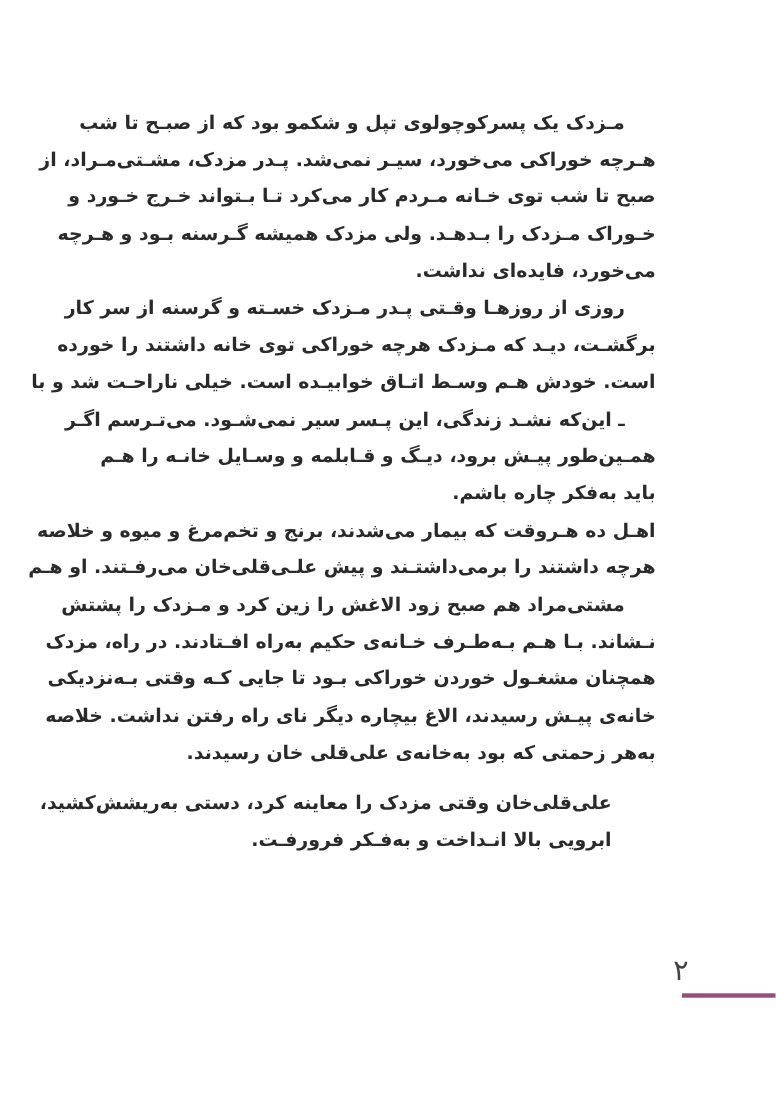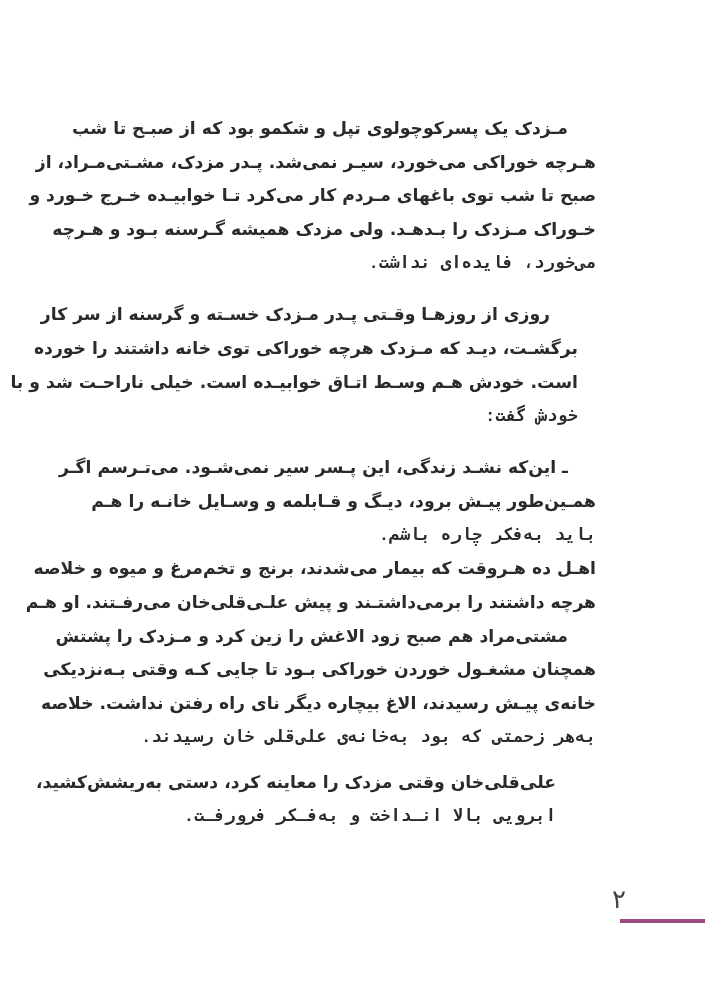--- a/index.html
+++ b/index.html
@@ -10,21 +10,21 @@
     body {
       width: 705px;
       height: 1000px;
       position: relative;
       overflow: hidden;
       font-family: "DejaVu Sans", sans-serif;
       color: #2a2a2a;
     }
     .page {
       position: absolute;
-      left: 0; top: 16px;
+      left: 0; top: 0;
       width: 705px;
       height: 824px;
       background: #ffffff;
     }
     .text-block {
       position: absolute;
       left: 110px;
       top: 96px;
       width: 486px;
       direction: rtl;
@@ -38,21 +38,20 @@
       text-align-last: justify;
       white-space: nowrap;
       overflow: visible;
       font-weight: 600;
     }
     .line.first {
       padding-right: 28px;
     }
     .line.last {
       text-align-last: right;
-      font-family: Liberation Mono, monospace;
     }
     .folio {
       position: absolute;
       left: 612px;
       top: 868px;
       width: 26px;
       font-size: 26px;
       line-height: 30px;
       color: #444444;
       font-family: "DejaVu Sans", sans-serif;
@@ -70,45 +69,45 @@
   </style>
 </head>
 <body>
 
 <div class="page">
   <div class="text-block">
 
     <p style="margin:0">
       <span class="line first">مـزدک یک پسرکوچولوی تپل و شکمو بود که از صبـح تا شب</span>
       <span class="line">هـرچه خوراکی می‌خورد، سیـر نمی‌شد. پـدر مزدک، مشـتی‌مـراد، از</span>
-      <span class="line">صبح تا شب توی باغهای مـردم کار می‌کرد تـا خوابیـده خـرج خـورد و</span>
+      <span class="line">صبح تا شب توی خـانه مـردم کار می‌کرد تـا بـتواند خـرج خـورد و</span>
       <span class="line">خـوراک مـزدک را بـدهـد. ولی مزدک همیشه گـرسنه بـود و هـرچه</span>
       <span class="line last">می‌خورد، فایده‌ای نداشت.</span>
     </p>
 
-    <p style="margin:18px">
+    <p style="margin:0">
       <span class="line first">روزی از روزهـا وقـتی پـدر مـزدک خسـته و گرسنه از سر کار</span>
       <span class="line">برگشـت، دیـد که مـزدک هرچه خوراکی توی خانه داشتند را خورده</span>
       <span class="line">است. خودش هـم وسـط اتـاق خوابیـده است. خیلی ناراحـت شد و با</span>
-      <span class="line last">خودش گفت:</span>
     </p>
 
     <p style="margin:0">
       <span class="line first">ـ این‌که نشـد زندگی، این پـسر سیر نمی‌شـود. می‌تـرسم اگـر</span>
       <span class="line">همـین‌طور پیـش برود، دیـگ و قـابلمه و وسـایل خانـه را هـم</span>
       <span class="line last">باید به‌فکر چاره باشم.</span>
     </p>
 
     <p style="margin:0">
       <span class="line">اهـل ده هـروقت که بیمار می‌شدند، برنج و تخم‌مرغ و میوه و خلاصه</span>
       <span class="line">هرچه داشتند را برمی‌داشتـند و پیش علـی‌قلی‌خان می‌رفـتند. او هـم</span>
     </p>
 
     <p style="margin:0">
       <span class="line first">مشتی‌مراد هم صبح زود الاغش را زین کرد و مـزدک را پشتش</span>
+      <span class="line">نـشاند. بـا هـم بـه‌طـرف خـانه‌ی حکیم به‌راه افـتادند. در راه، مزدک</span>
       <span class="line">همچنان مشغـول خوردن خوراکی بـود تا جایی کـه وقتی بـه‌نزدیکی</span>
       <span class="line">خانه‌ی پیـش رسیدند، الاغ بیچاره دیگر نای راه رفتن نداشت. خلاصه</span>
       <span class="line last">به‌هر زحمتی که بود به‌خانه‌ی علی‌قلی خان رسیدند.</span>
     </p>
 
     <p style="margin:12px">
       <span class="line first">علی‌قلی‌خان وقتی مزدک را معاینه کرد، دستی به‌ریشش‌کشید،</span>
       <span class="line last" style="padding-right:28px">ابرویی بالا انـداخت و به‌فـکر فرورفـت.</span>
     </p>
 

